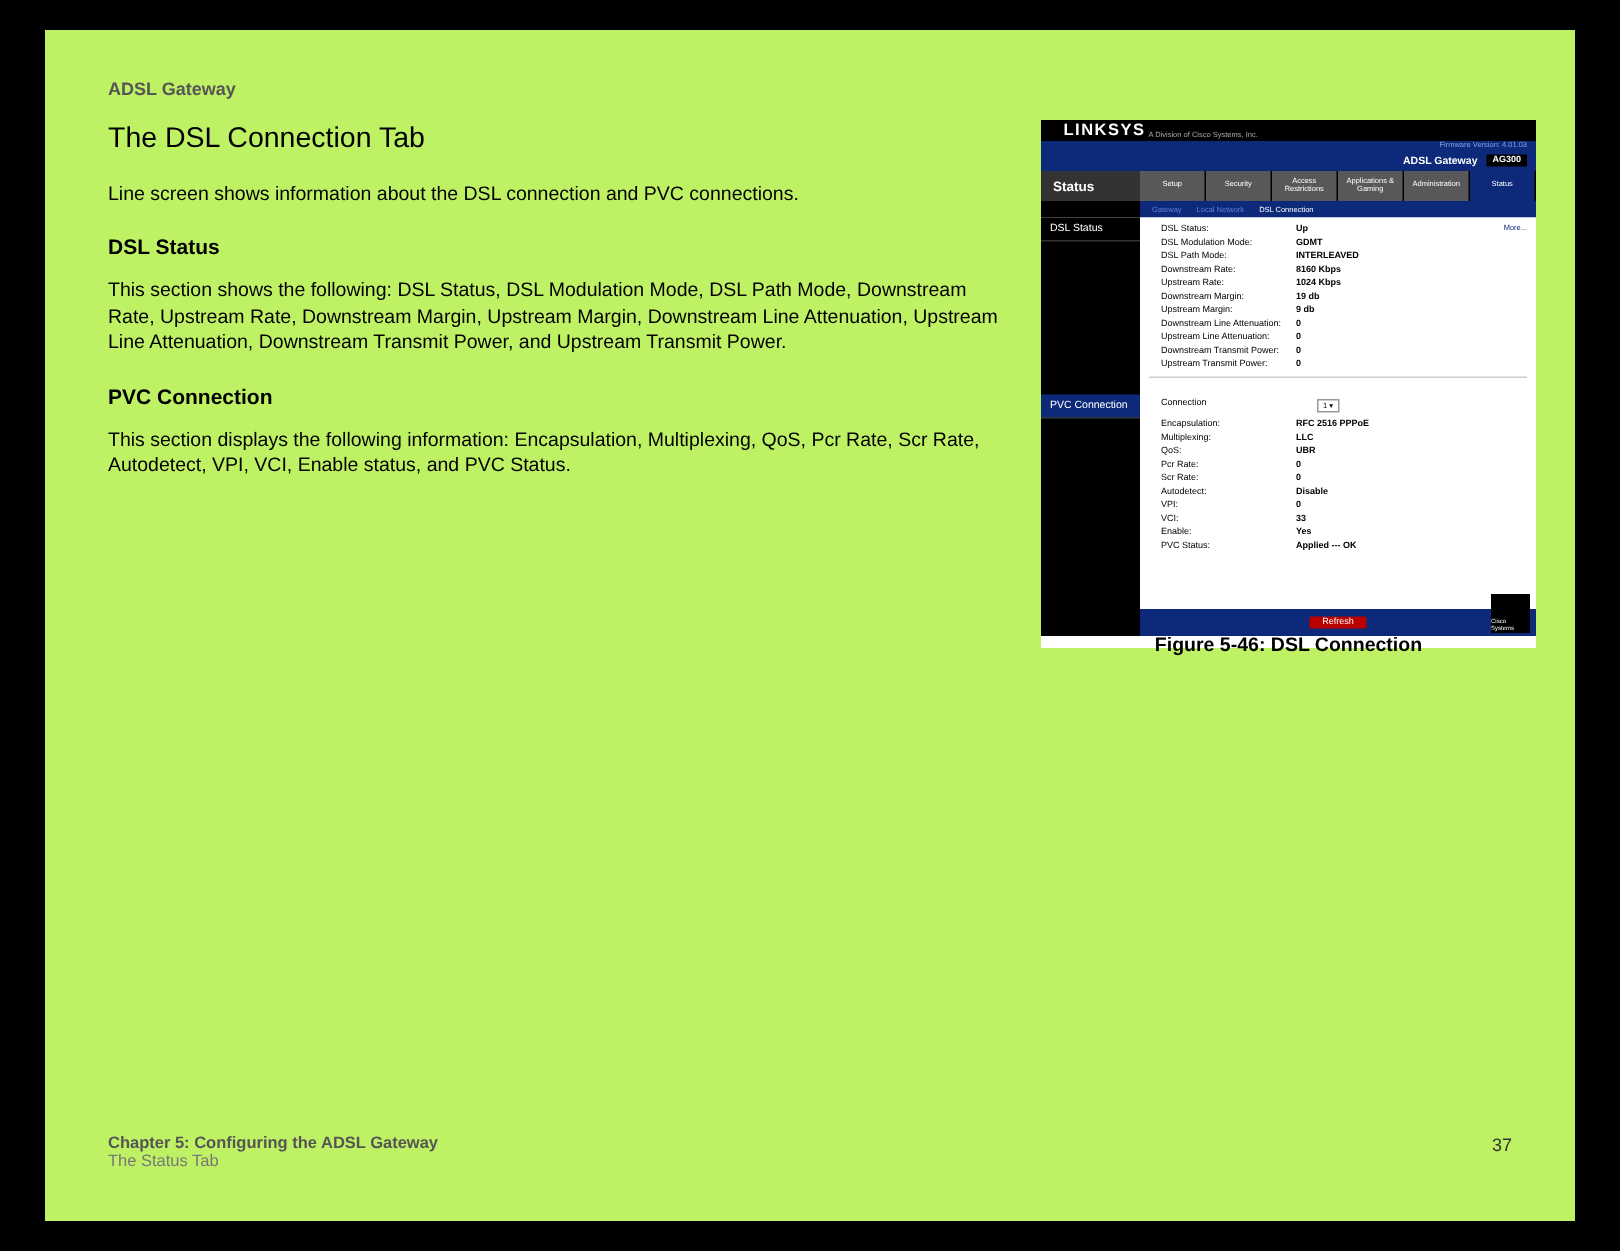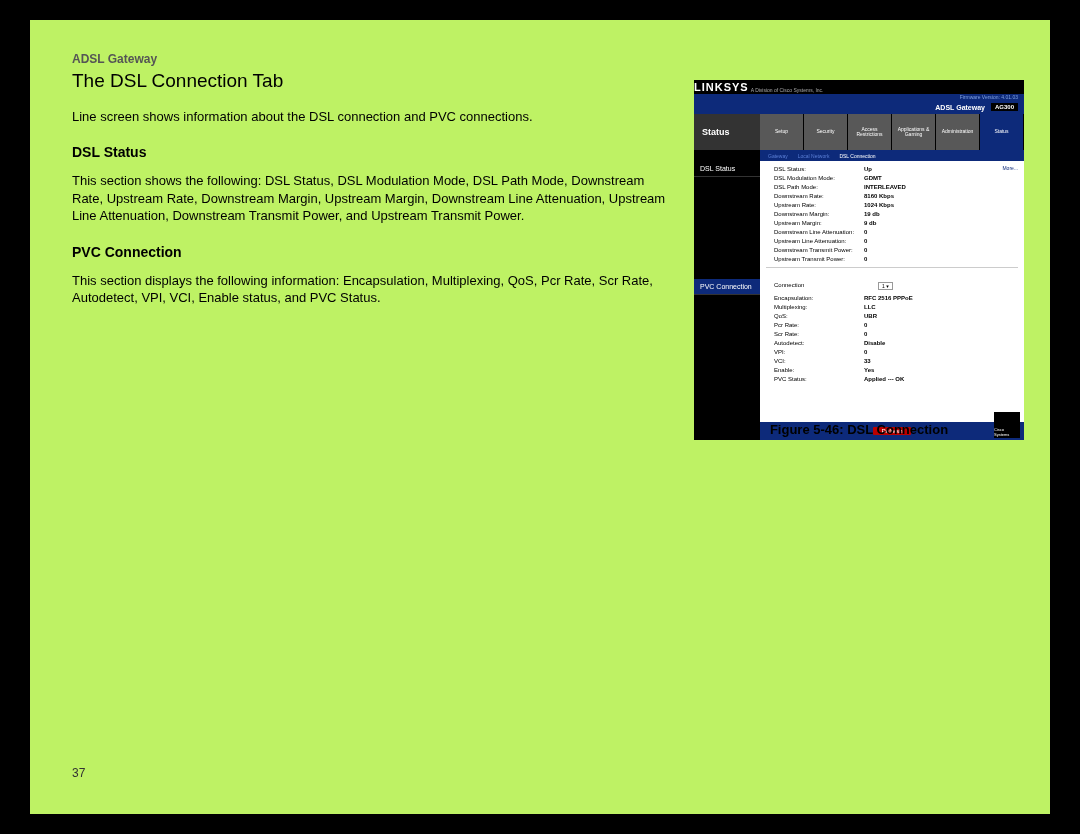--- a/index.html
+++ b/index.html
@@ -13,43 +13,43 @@
   }
   .page {
     position:absolute; left:30px; top:20px; width:1020px; height:794px;
     background:#bef264;
   }
   .hdr {
     position:absolute; left:42px; top:32px;
     font-size:12px; font-weight:bold; color:#555;
   }
   .main {
-    position:absolute; left:42px; top:48px; width:595px;
+    position:absolute; left:42px; top:60px; width:595px;
     color:#000; font-size:13px; line-height:1.35;
   }
   h1 { font-size:19px; font-weight:400; margin:0 0 14px 0; font-family: Arial, sans-serif; }
   h2 { font-size:14px; font-weight:bold; margin:18px 0 10px 0; font-family: Arial, sans-serif; }
   p  { margin:0 0 12px 0; }
   b  { font-weight:bold; }
 
   
   .shot {
     position:absolute; right:26px; top:60px; width:330px; height:352px;
     background:#fff;
     font-family: Arial, sans-serif; color:#000;
   }
-  .bar-top { height:14px; background:#000; display:flex; align-items:center; padding:0 0; }
+  .bar-top { height:14px; background:#000; display:flex; align-items:center; padding:0 15px; }
   .brand   { color:#fff; font-size:11px; font-weight:bold; letter-spacing:1px; }
   .subbrand{ color:#aaa; font-size:5px; margin-left:2px; align-self:flex-end; padding-bottom:1px;}
   .bar-blue{ background:#0d2a7a; display:flex; justify-content:flex-end; align-items:center; padding:3px 6px;}
   .bar-blue .gw { color:#fff; font-size:7px; font-weight:bold; margin-right:6px;}
   .bar-blue .mdl{ background:#000; color:#fff; font-size:6px; font-weight:bold; padding:1px 4px; }
   .bar-fw  { color:#7fa0e0; font-size:5px; text-align:right; padding-right:6px;}
 
-  .row2 { display:flex; height:36px; }
+  .row2 { display:flex; height:20px; }
   .row2 .lbl { width:66px; background:#333; color:#fff; font-size:9px; font-weight:bold;
                display:flex; align-items:center; padding-left:8px; }
   .tabs { flex:1; display:flex; background:#000; }
   .tab  { flex:1; border-right:1px solid #000; background:#585858; color:#fff; font-size:5px;
           display:flex; align-items:center; justify-content:center; text-align:center; padding:0 1px; line-height:1.1;}
   .tab.active { background:#0d2a7a; }
 
   .row3 { display:flex; height:11px; }
   .row3 .sp { width:66px; background:#000; }
   .subtabs{ flex:1; background:#0d2a7a; display:flex; align-items:center; gap:10px; padding-left:8px;}
@@ -250,15 +250,19 @@
       <div class="fr">
         <span class="btn">Refresh</span>
         <span class="cisco">Cisco Systems</span>
       </div>
     </div>
   </div>
 
   <div class="caption">Figure 5-46: DSL Connection</div>
 
   <div class="footer">
+    <div>
+      <div class="l1">Chapter 5: Configuring the ADSL Gateway</div>
+      <div class="l2">The Status Tab</div>
+    </div>
     <div class="pageno">37</div>
   </div>
 </div>
 
 </body></html>

